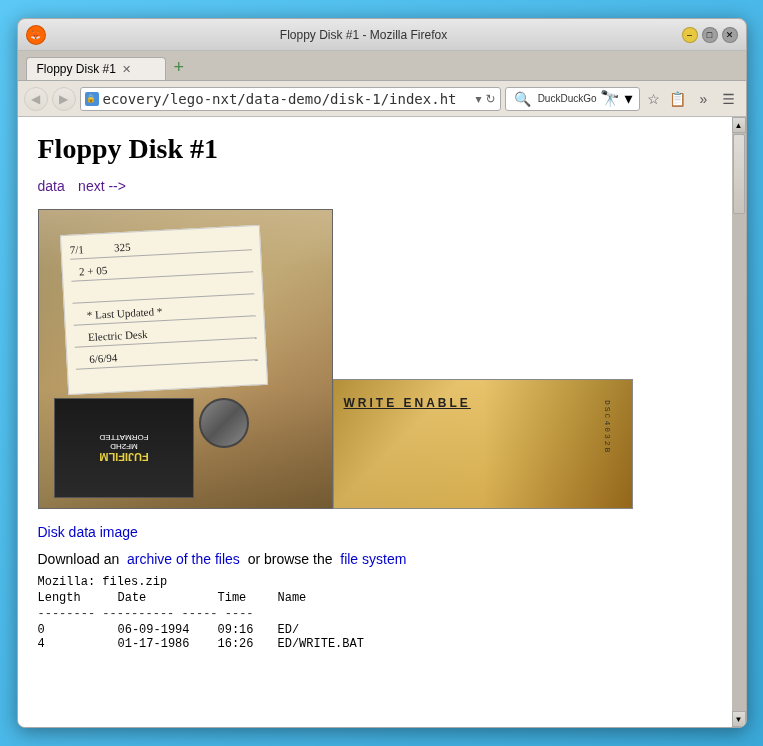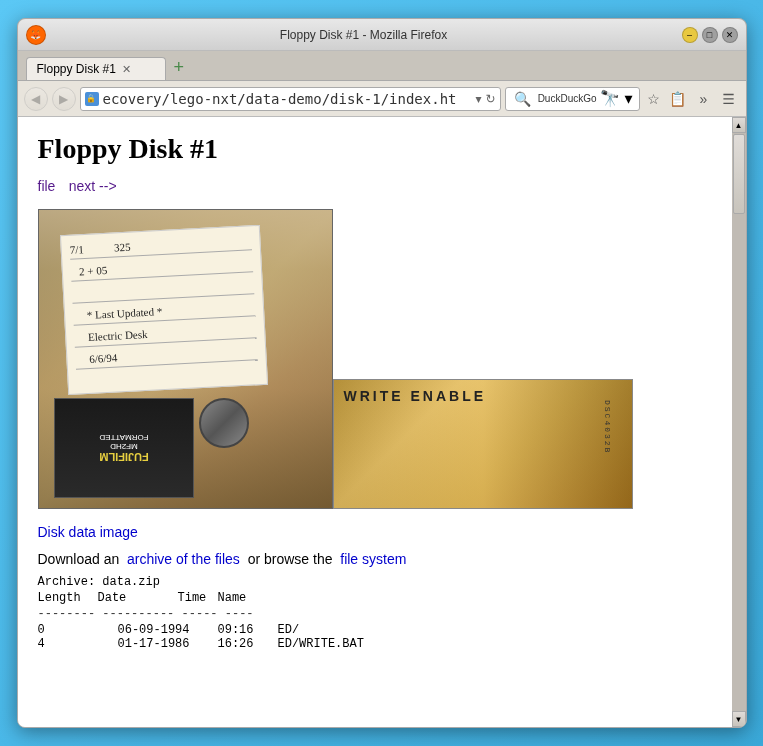--- a/index.html
+++ b/index.html
@@ -411,20 +411,21 @@
     }
 
     .archive-table {
       font-family: 'Courier New', monospace;
       font-size: 12px;
       color: #000;
     }
 
     .archive-table-header {
       display: flex;
+      gap: 20px;
       margin-bottom: 2px;
     }
 
     .archive-row {
       display: flex;
       gap: 20px;
     }
 
     .col-length { min-width: 60px; }
     .col-date { min-width: 80px; }
@@ -485,21 +486,21 @@
       <div class="icon-btn">☰</div>
     </div>
   </div>
 
   <div class="content-area">
     <div class="page-content">
 
       <h1>Floppy Disk #1</h1>
 
       <div class="links-row">
-        <a class="page-link">file</a>
+        <a class="page-link">data</a>
         &nbsp;
         <a class="page-link">next --&gt;</a>
       </div>
 
       <div class="disk-images">
         <div class="disk-img-1">
           <div class="disk-label">
             <div class="disk-label-line handwriting">7/1 &nbsp;&nbsp;&nbsp;&nbsp;&nbsp;&nbsp;&nbsp;&nbsp;&nbsp; 325</div>
             <div class="disk-label-line handwriting">&nbsp;&nbsp; 2 + 05</div>
             <div class="disk-label-line"></div>
@@ -509,38 +510,38 @@
           </div>
           <div class="disk-bottom">
             <div class="disk-bottom-text">FUJIFILM</div>
             <div>MF2HD</div>
             <div>FORMATTED</div>
           </div>
 
           <div style="position:absolute;bottom:60px;left:160px;width:50px;height:50px;background:linear-gradient(135deg,#888,#555,#888);border-radius:50%;border:2px solid #444;"></div>
         </div>
         <div class="disk-img-2">
-          <div style="position:absolute;top:8px;left:10px;color:#222;font-size:14px;font-family:Arial;font-weight:bold;letter-spacing:3px;">WRITE ENABLE</div>
+          <div style="position:absolute;top:16px;left:10px;color:#222;font-size:12px;font-family:Arial;font-weight:bold;letter-spacing:3px;text-decoration:underline;">WRITE ENABLE</div>
           <div class="disk-barcode">DSC4032B</div>
         </div>
       </div>
 
       <div style="margin-bottom: 10px;">
         <a class="page-link">Disk data image</a>
       </div>
 
       <p class="download-text">
         <span>Download an</span>
         &nbsp;<a class="page-link">archive of the files</a>&nbsp;
         <span>or browse the</span>
         &nbsp;<a class="page-link">file system</a>
       </p>
 
       <div class="archive-table">
-        <div style="margin-bottom:2px;">Archive:  data.zip</div>
+        <div style="margin-bottom:2px;">Mozilla:  files.zip</div>
         <div class="archive-table-header">
           <span class="col-length">Length</span>
           <span class="col-date">Date</span>
           <span class="col-time">Time</span>
           <span class="col-name">Name</span>
         </div>
         <div class="archive-sep">--------  ----------  -----  ----</div>
         <div class="archive-row">
           <span class="col-length">0</span>
           <span class="col-date">06-09-1994</span>

